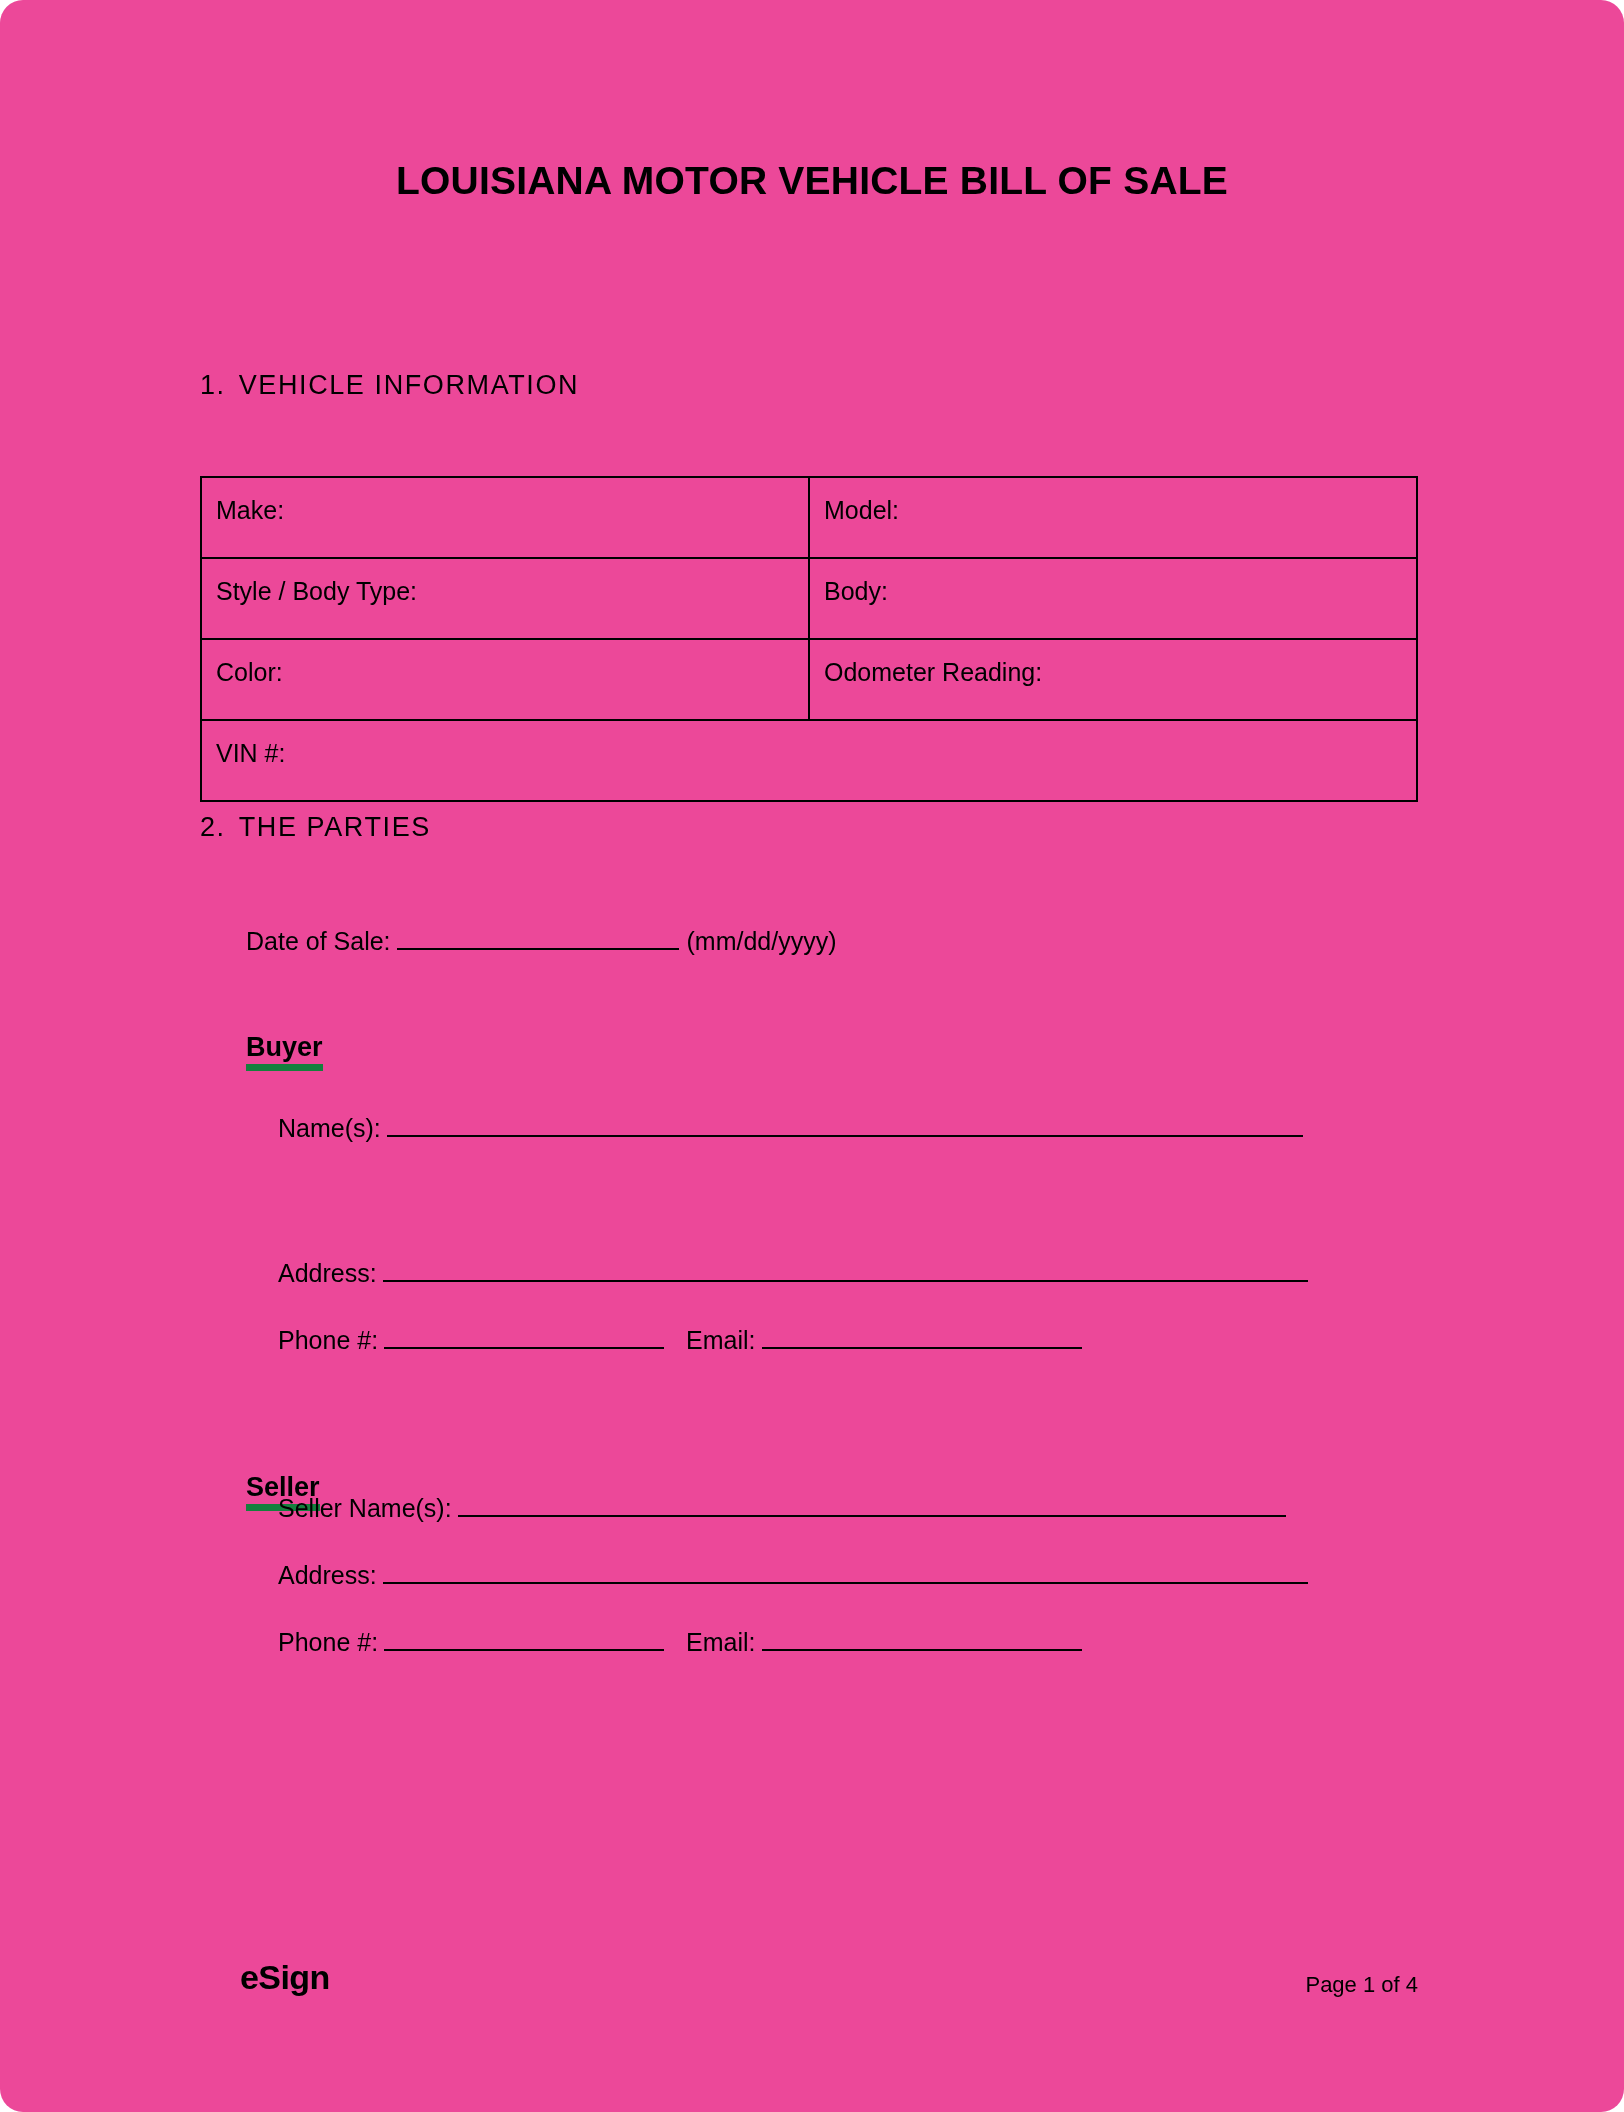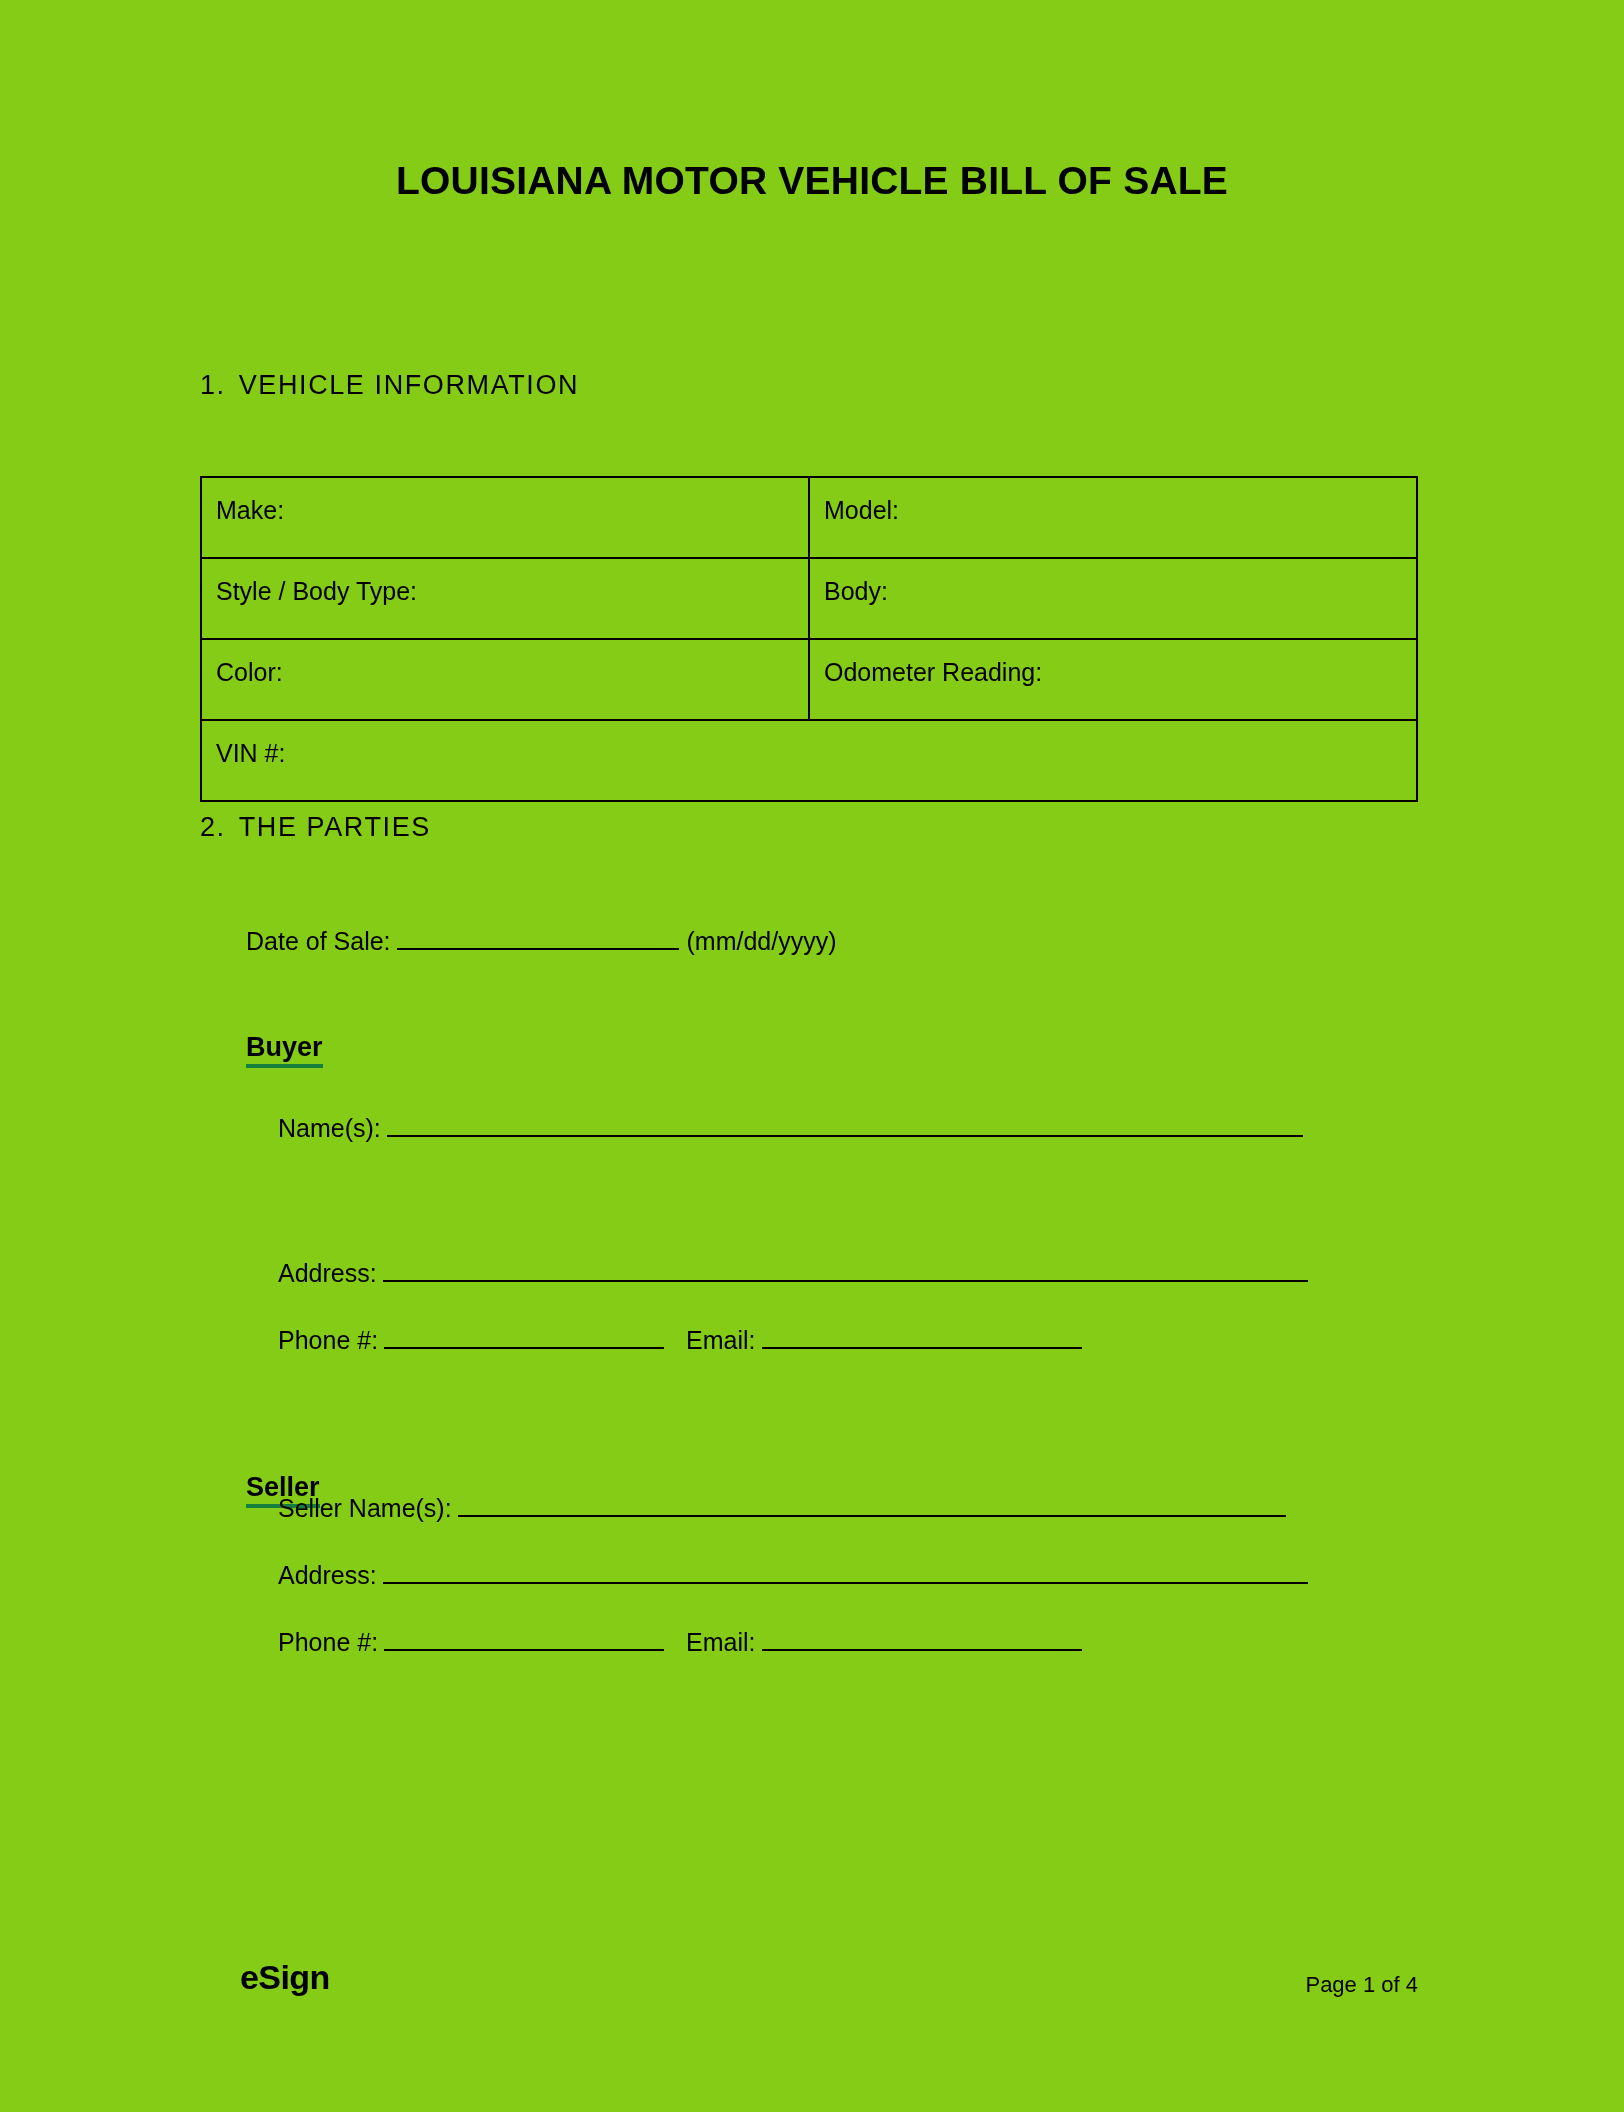--- a/index.html
+++ b/index.html
@@ -10,24 +10,25 @@
   }
   body {
     font-family: "Liberation Sans", sans-serif;
     color: #000000;
     -webkit-font-smoothing: antialiased;
   }
   .page {
     position: relative;
     width: 1624px;
     height: 2112px;
-    background: #84cc16;
+    background: #ec4899;
     margin: 0 auto;
     overflow: hidden;
     box-sizing: border-box;
+    border-radius: 23px;
   }
 
   
   .doc-title {
     position: absolute;
     left: 0;
     right: 0;
     top: 160px;
     text-align: center;
     font-size: 39px;
@@ -102,21 +103,21 @@
 
   
   .party-heading {
     position: absolute;
     left: 246px;
     font-size: 27px;
     font-weight: bold;
     white-space: nowrap;
   }
   .party-heading span.ph-text {
-    border-bottom: 4px solid #15803d;
+    border-bottom: 7px solid #15803d;
     padding-bottom: 1px;
     display: inline-block;
   }
 
   
   .footer-logo {
     position: absolute;
     left: 240px;
     top: 1958px;
     font-size: 34px;

